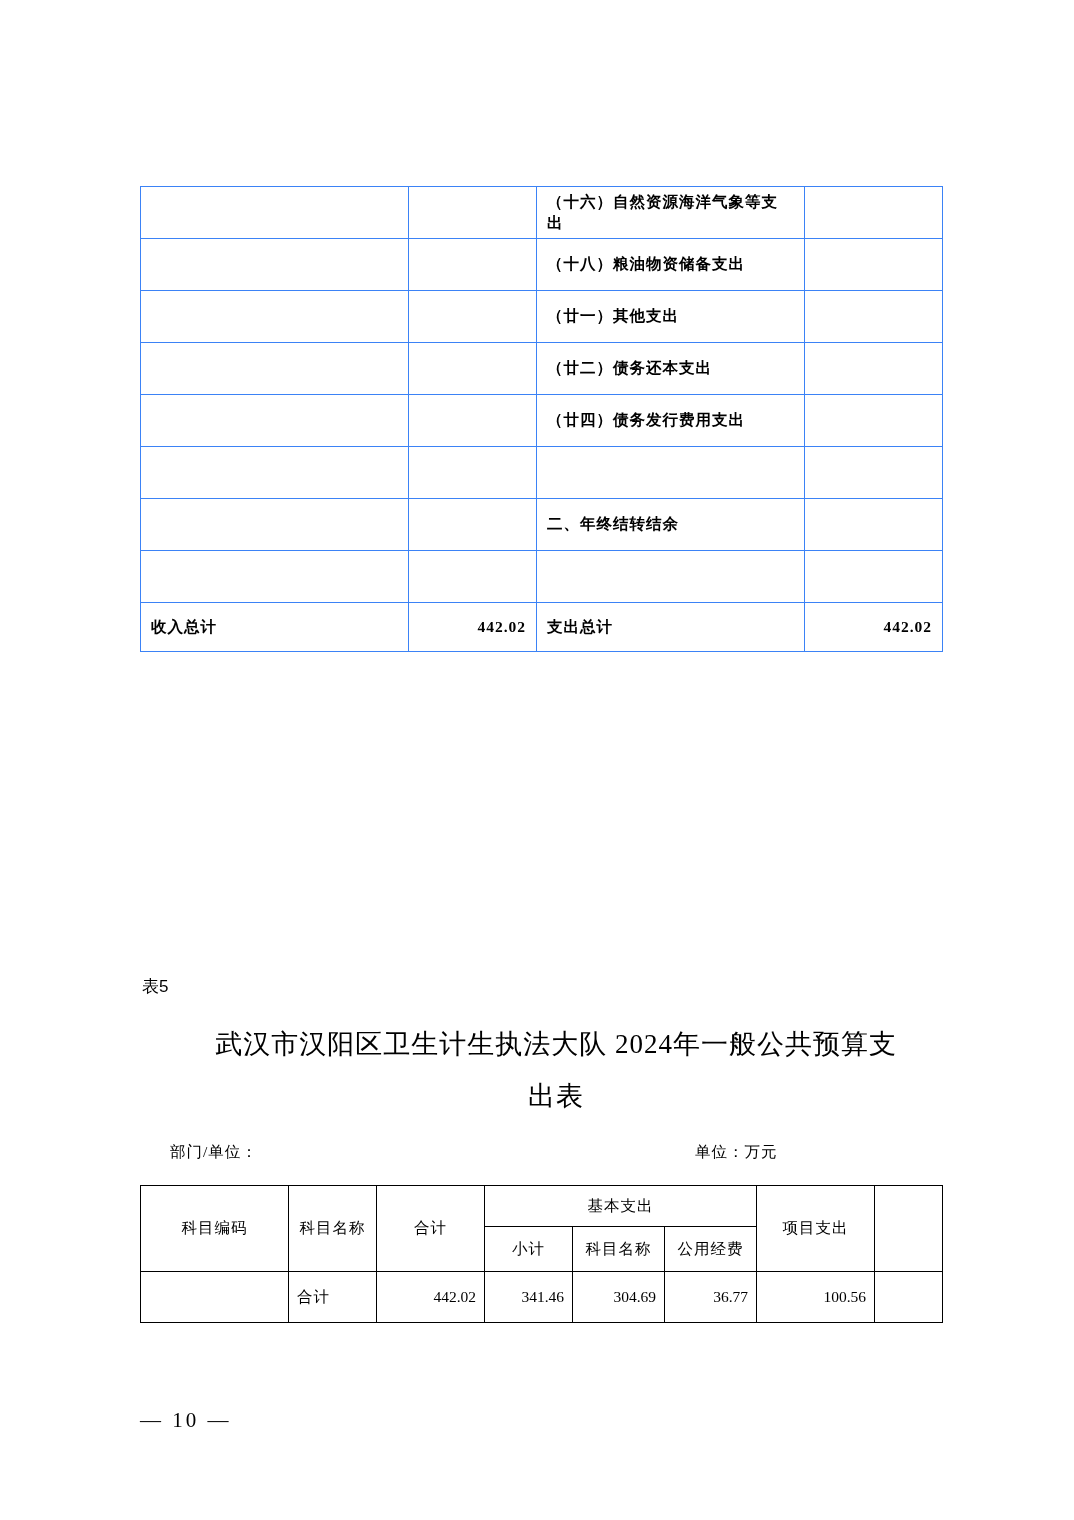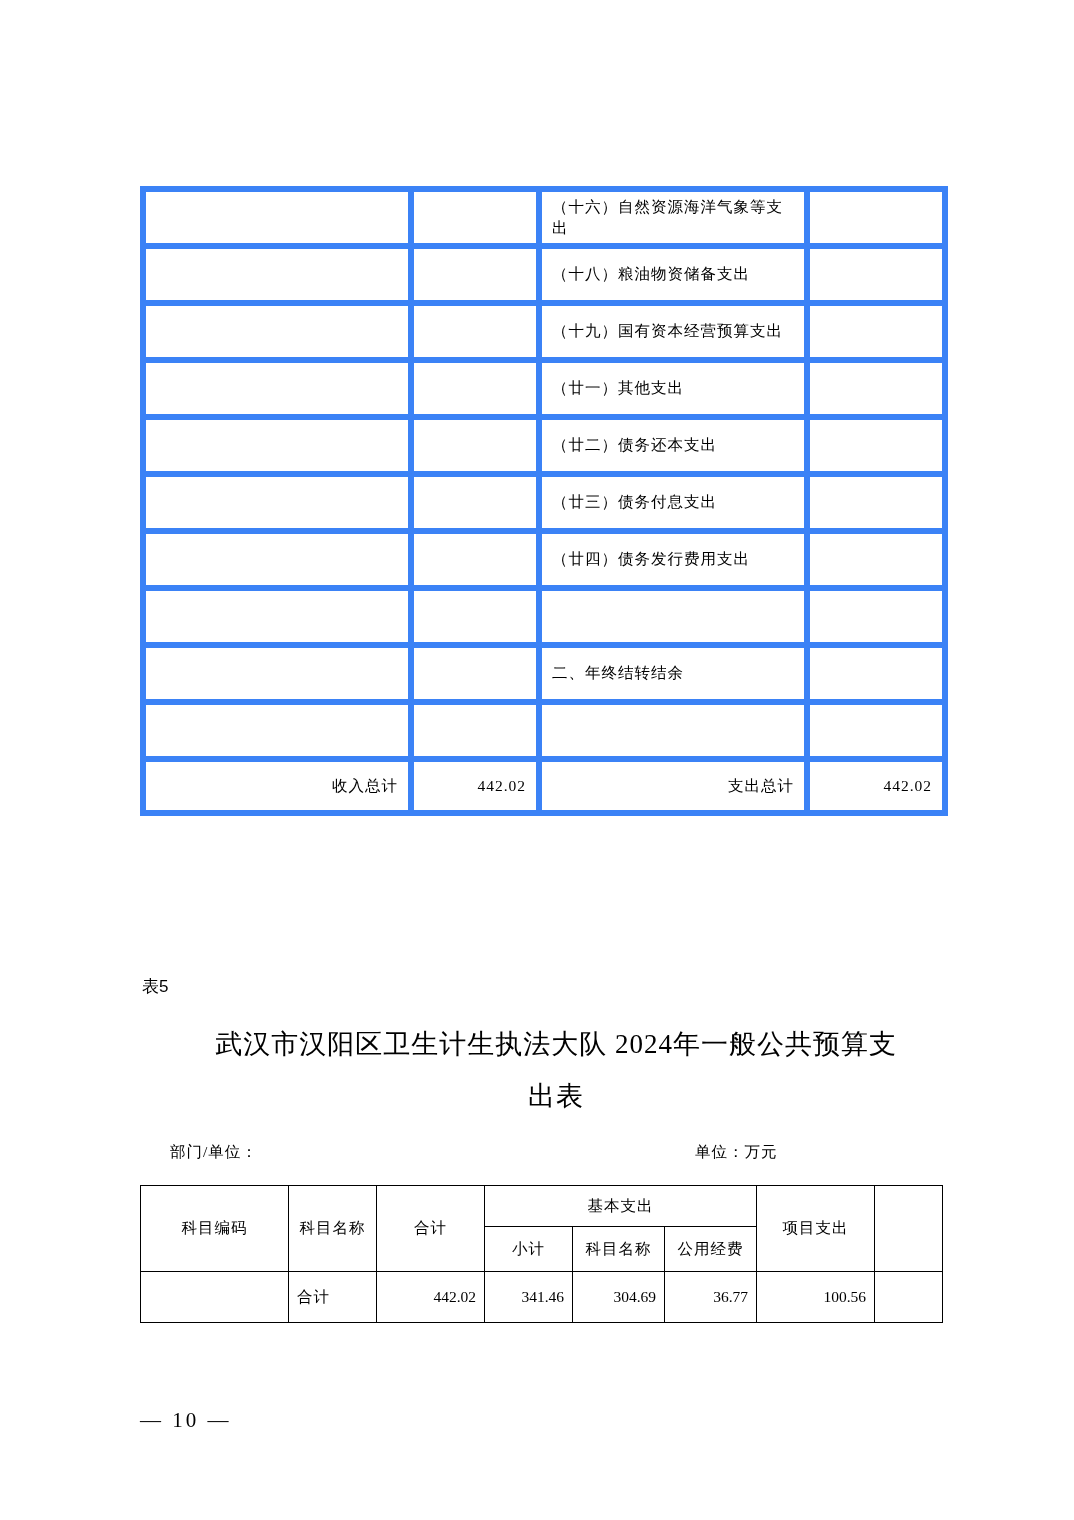--- a/index.html
+++ b/index.html
@@ -25,39 +25,39 @@
   
   .tbl1 {
     position: absolute;
     left: 140px;
     top: 186px;
     width: 802px;
     border-collapse: collapse;
     table-layout: fixed;
   }
   .tbl1 td {
-    border: 6px solid #3b82f6;
+    border: 1px solid #3b82f6;
     height: 51px;
     padding: 0 10px;
     font-size: 15.5px;
     vertical-align: middle;
     letter-spacing: 1px;
+    font-weight: bold;
   }
   .c1 { width: 268px; }
   .c2 { width: 128px; }
   .c3 { width: 268px; }
   .c4 { width: 138px; }
   .num {
     text-align: right;
     font-family: "Liberation Serif", serif;
     letter-spacing: 0;
   }
   .spaced {
     letter-spacing: 11px;
-    text-align: right;
   }
   .tbl1 tr.totals td {
     height: 48px;
   }
 
   
   .tbl-label {
     position: absolute;
     left: 142px;
     top: 975px;
@@ -155,39 +155,27 @@
       </tr>
       <tr>
         <td></td>
         <td class="num"></td>
         <td>（十八）粮油物资储备支出</td>
         <td class="num"></td>
       </tr>
       <tr>
         <td></td>
         <td class="num"></td>
-        <td>（十九）国有资本经营预算支出</td>
-        <td class="num"></td>
-      </tr>
-      <tr>
-        <td></td>
-        <td class="num"></td>
         <td>（廿一）其他支出</td>
         <td class="num"></td>
       </tr>
       <tr>
         <td></td>
         <td class="num"></td>
         <td>（廿二）债务还本支出</td>
-        <td class="num"></td>
-      </tr>
-      <tr>
-        <td></td>
-        <td class="num"></td>
-        <td>（廿三）债务付息支出</td>
         <td class="num"></td>
       </tr>
       <tr>
         <td></td>
         <td class="num"></td>
         <td>（廿四）债务发行费用支出</td>
         <td class="num"></td>
       </tr>
       <tr>
         <td></td>

